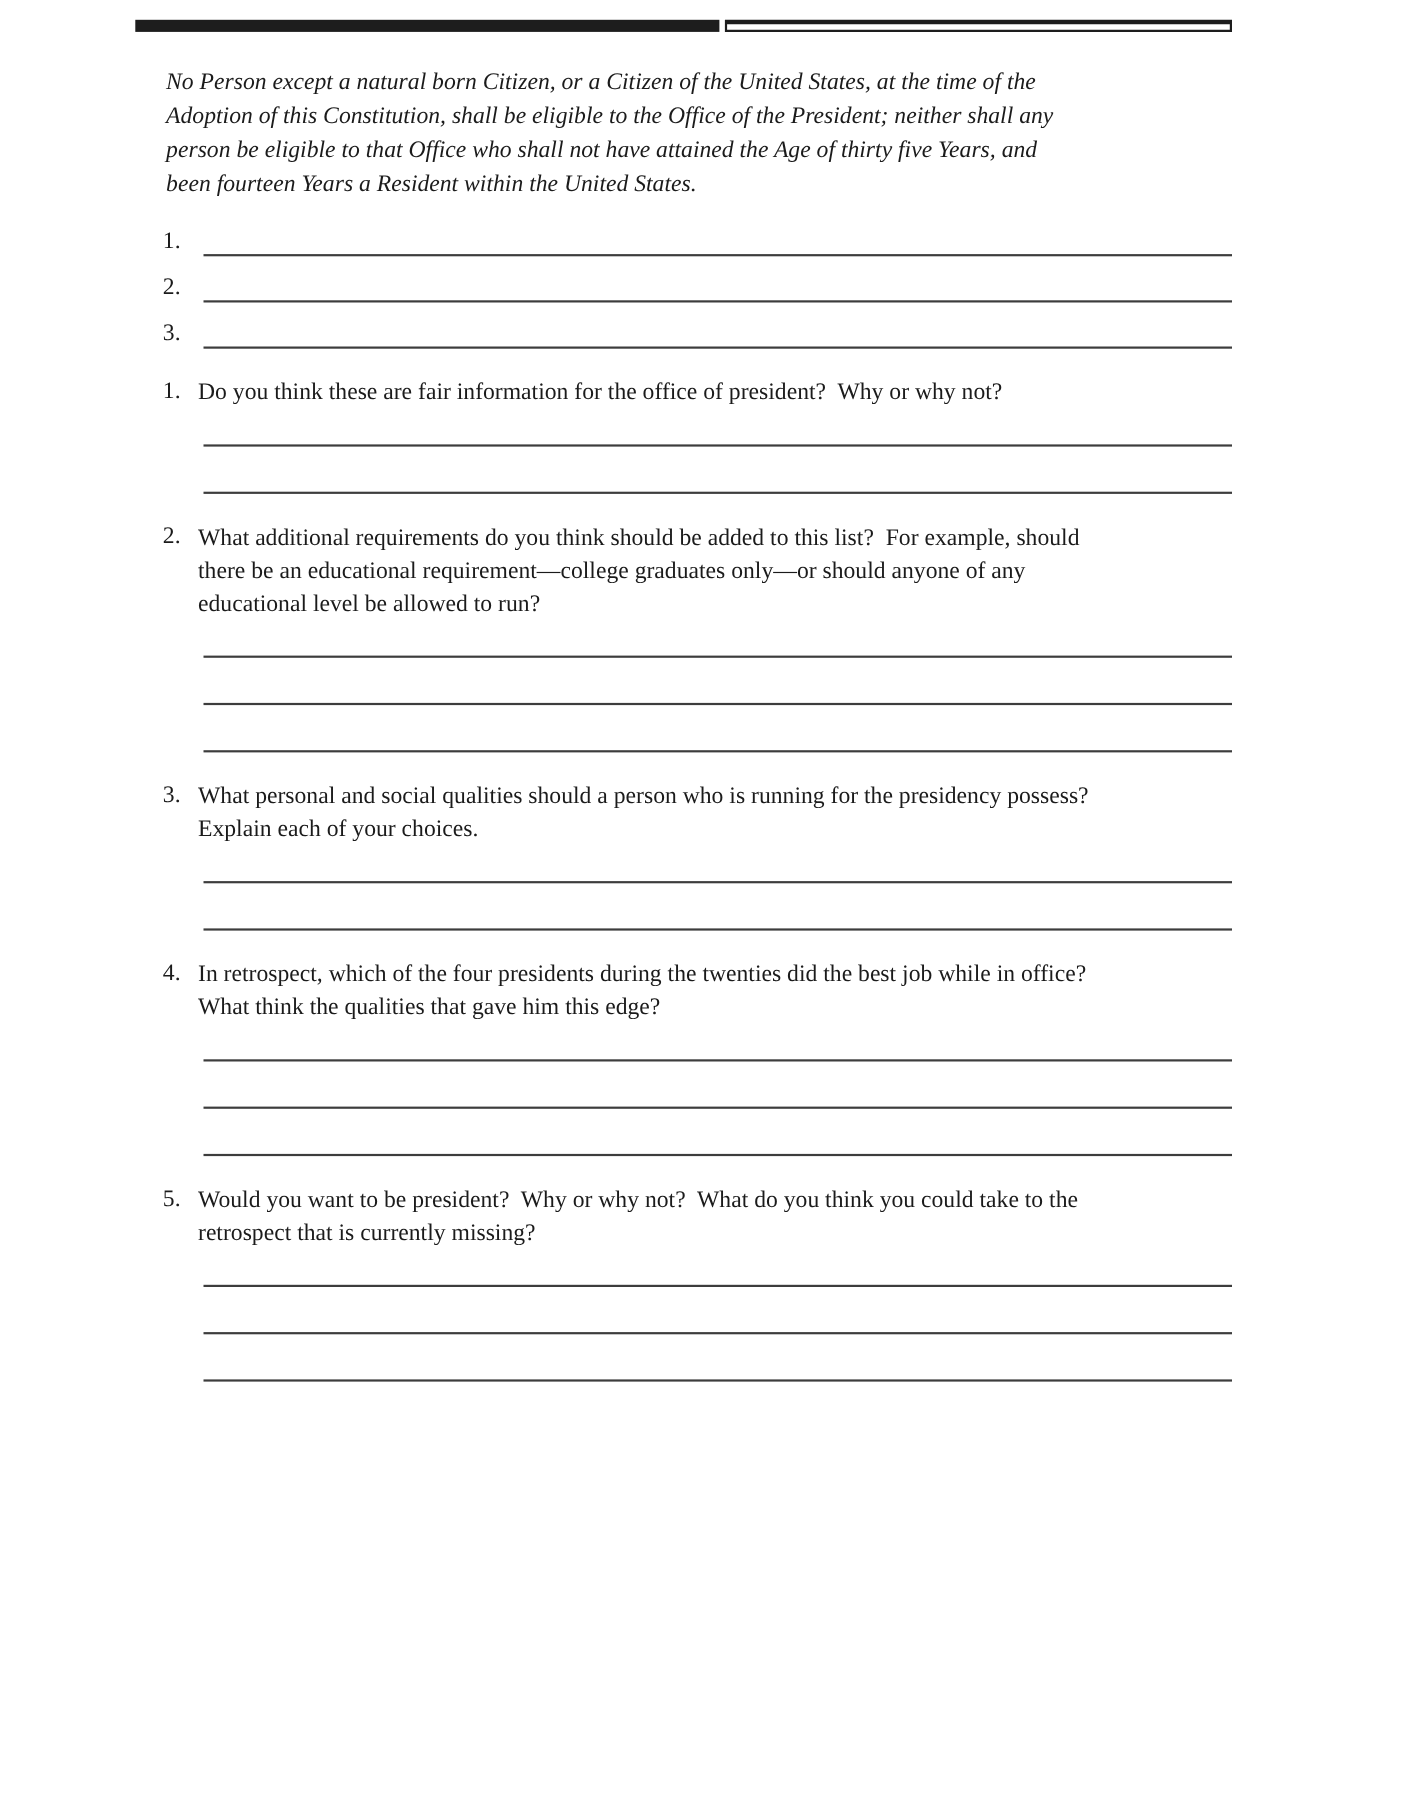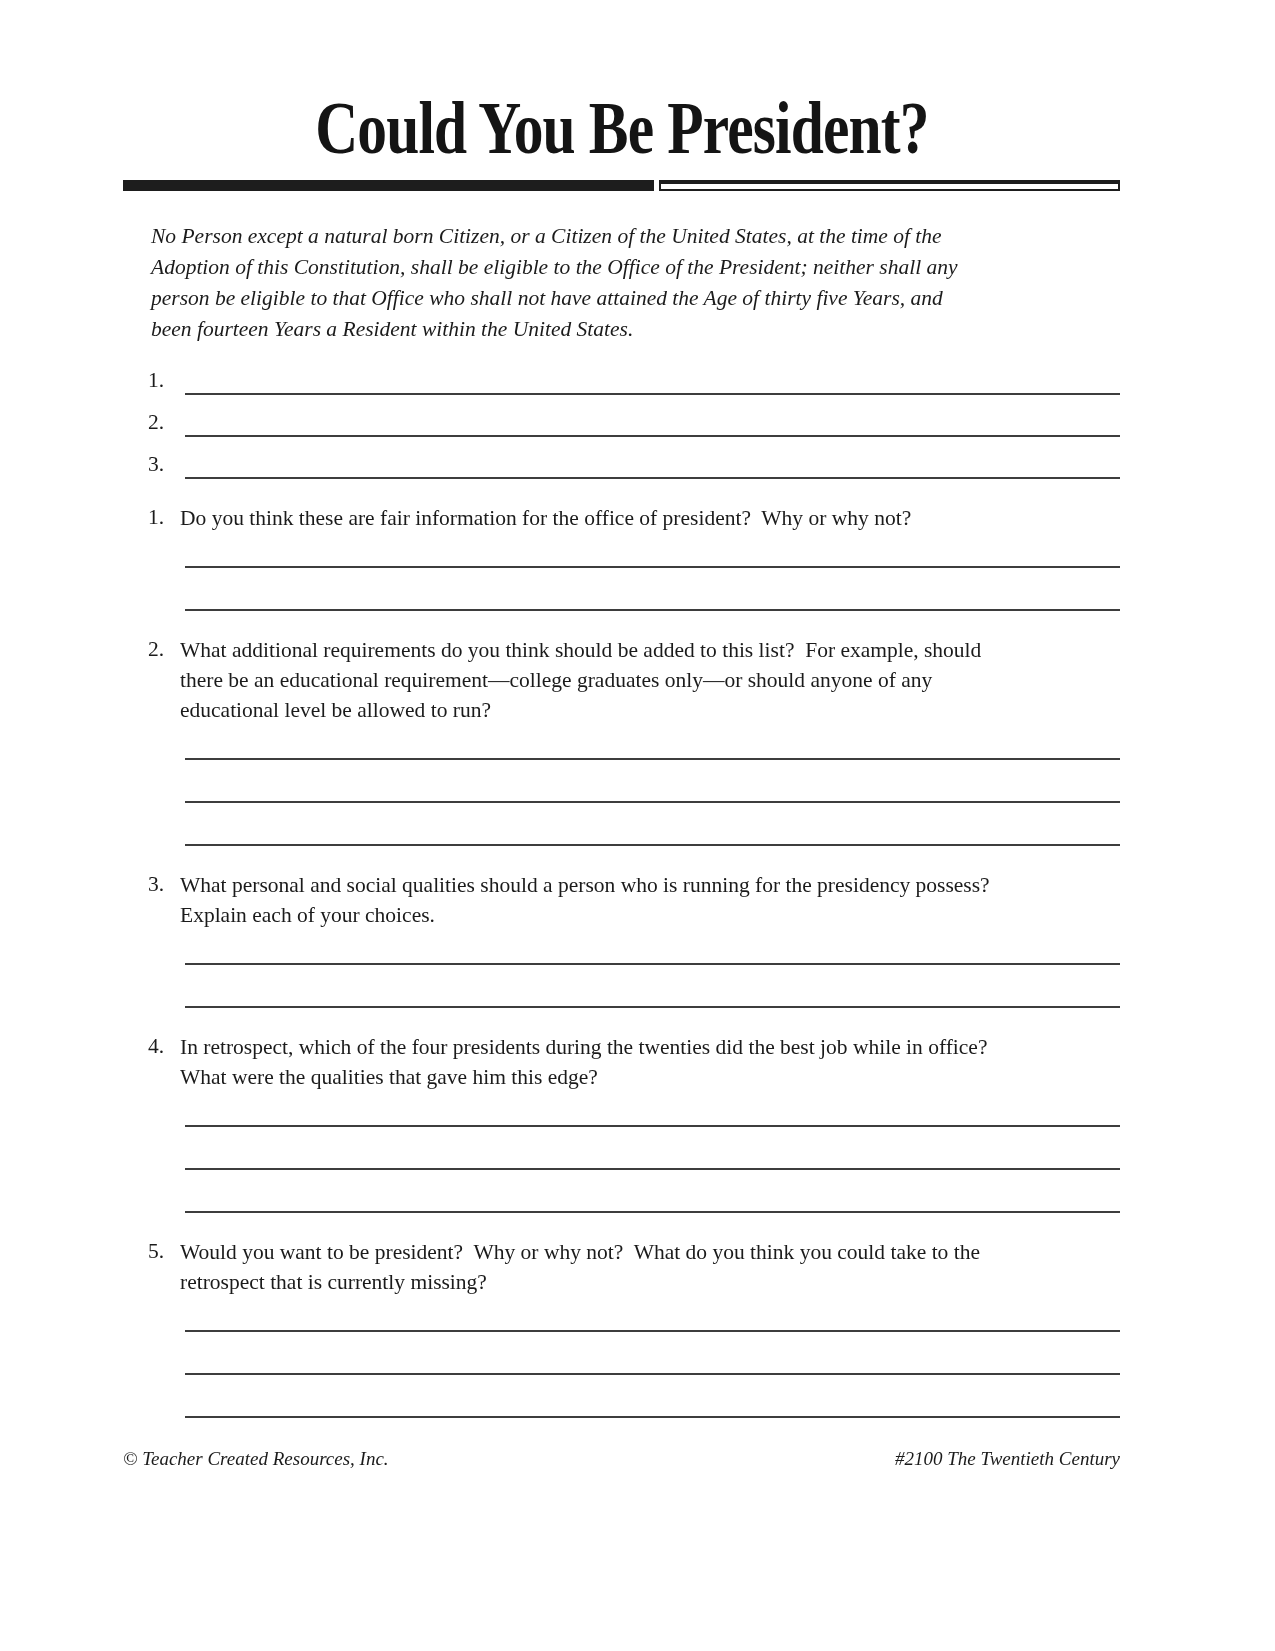--- a/index.html
+++ b/index.html
@@ -102,23 +102,20 @@
     justify-content: space-between;
     font-style: italic;
     font-size: 19px;
   }
 </style>
 </head>
 <body>
 
 <div class="page">
 
-  <div class="title-wrap">
-    <div class="title">Could You Be President?</div>
-  </div>
 
   <div class="divider">
     <div class="bar"></div>
     <div class="box"></div>
   </div>
 
 
   <div class="quote">No Person except a natural born Citizen, or a Citizen of the United States, at the time of the
 Adoption of this Constitution, shall be eligible to the Office of the President; neither shall any
 person be eligible to that Office who shall not have attained the Age of thirty five Years, and
@@ -168,37 +165,33 @@
 Explain each of your choices.</div>
   </div>
   <div class="alines">
     <div class="aline"></div>
     <div class="aline"></div>
   </div>
 
   <div class="q">
     <div class="q-num">4.</div>
     <div class="q-text">In retrospect, which of the four presidents during the twenties did the best job while in office?
-What were the qualities that gave him this edge?</div>
+What think the qualities that gave him this edge?</div>
   </div>
   <div class="alines">
     <div class="aline"></div>
     <div class="aline"></div>
     <div class="aline"></div>
   </div>
 
   <div class="q">
     <div class="q-num">5.</div>
     <div class="q-text">Would you want to be president?  Why or why not?  What do you think you could take to the
 retrospect that is currently missing?</div>
   </div>
   <div class="alines">
     <div class="aline"></div>
     <div class="aline"></div>
     <div class="aline"></div>
   </div>
 
-  <div class="footer">
-    <div>© Teacher Created Resources, Inc.</div>
-    <div>#2100 The Twentieth Century</div>
-  </div>
 
 </div>
 
 </body></html>

